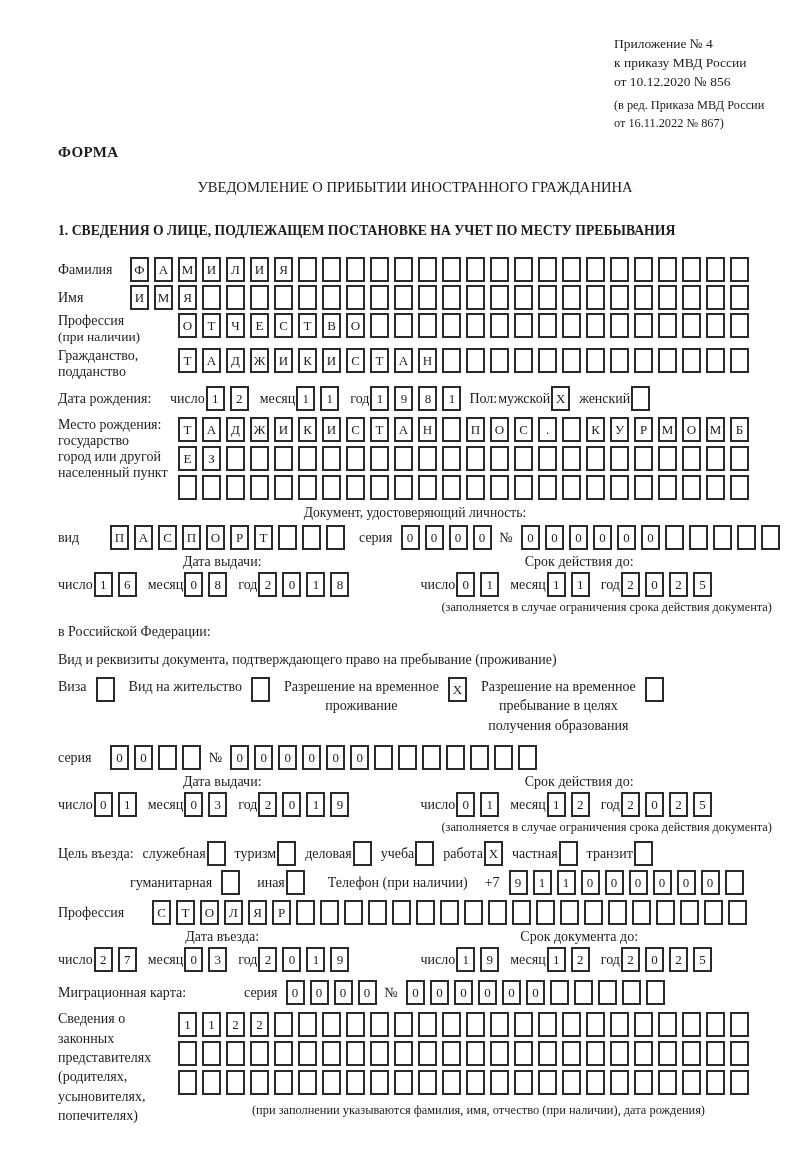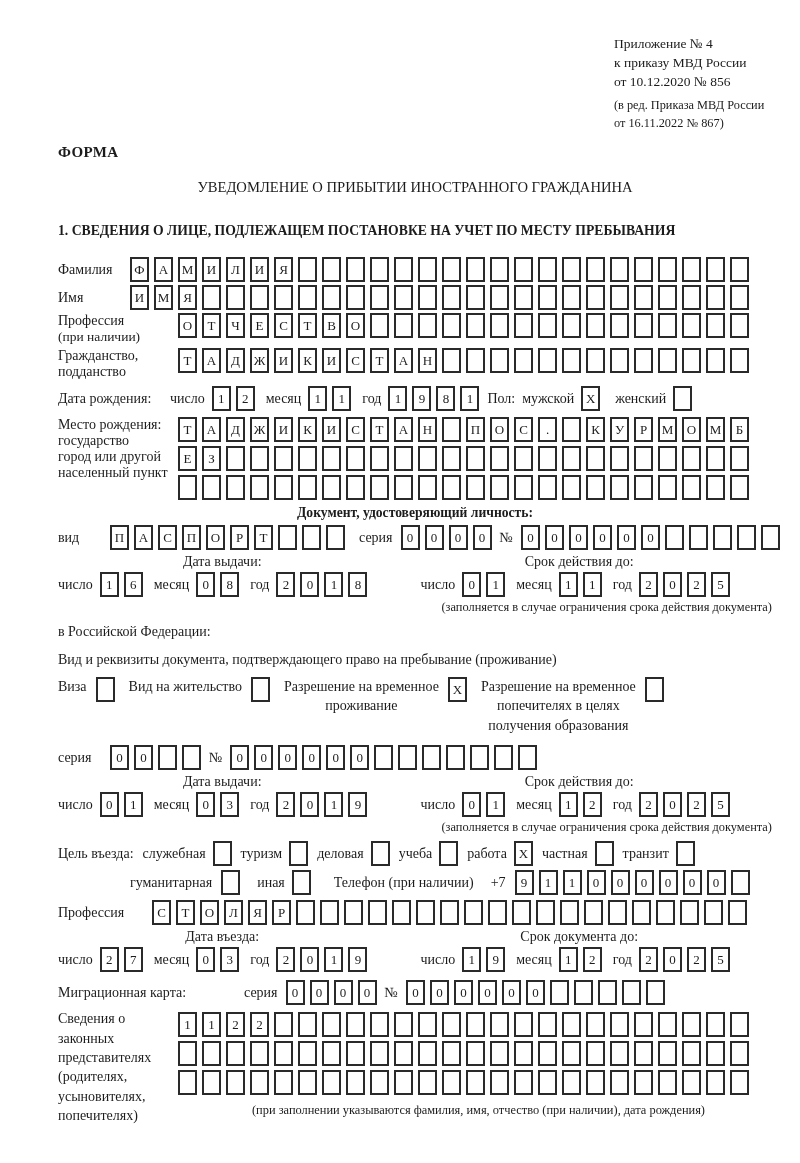--- a/index.html
+++ b/index.html
@@ -27,21 +27,21 @@
   .w118{width:120px;}
   .sub{font-size:13.5px;}
   .cells{display:flex;gap:5px;}
   .cell{
     flex:none;box-sizing:border-box;
     width:19px;height:25px;
     border:2px solid #2a2a2a;
     display:inline-flex;align-items:center;justify-content:center;
     font-size:13px;line-height:1;background:#fff;
   }
-  .dg{display:inline-flex;align-items:center;gap:7px;}
+  .dg{display:inline-flex;align-items:center;gap:1px;}
   .dgroup{display:inline-flex;align-items:center;gap:11px;}
   .half-l{width:46%;box-sizing:border-box;}
   .half-r{width:54%;box-sizing:border-box;}
   .dlabels{display:flex;font-size:14px;margin-top:4px;margin-bottom:2px;}
   .dlabels span{text-align:center;display:inline-block;}
   .drow{display:flex;align-items:center;font-size:14px;}
   .drow .half-r{padding-left:34px;}
   .note{font-size:12.4px;text-align:right;margin-top:3px;margin-bottom:4px;}
   .note.center{text-align:center;margin-top:8px;padding-left:30px;}
   .plain{font-size:14px;margin-top:6px;line-height:1.55;}
@@ -330,21 +330,21 @@
           <span class="cell"></span>
           <span class="cell"></span>
           <span class="cell"></span>
           <span class="cell"></span>
           <span class="cell"></span>
           <span class="cell"></span>
         </div>
     </span>
   </div>
 
-  <div style="text-align:center;font-weight:bold;font-size:13.6px;margin-top:5px;margin-bottom:4px">Документ, удостоверяющий личность:</div>
+  <div style="text-align:center;font-weight:normal;font-size:13.6px;margin-top:5px;margin-bottom:4px">Документ, удостоверяющий личность:</div>
 
   <div class="row">
     <span class="lbl" style="width:52px">вид</span>
     <span class="cells">
         <span class="cell">П</span>
         <span class="cell">А</span>
         <span class="cell">С</span>
         <span class="cell">П</span>
         <span class="cell">О</span>
         <span class="cell">Р</span>
@@ -455,21 +455,21 @@
         <div>Разрешение на временное</div>
         <div>проживание</div>
       </span>
       <span class="cells">
           <span class="cell">X</span>
         </span>
     </span>
     <span class="cbg">
       <span class="cbl multi">
         <div>Разрешение на временное</div>
-        <div>попечителях в целях</div>
+        <div>пребывание в целях</div>
         <div>получения образования</div>
       </span>
       <span class="cells">
           <span class="cell"></span>
         </span>
     </span>
   </div>
 
   <div class="row">
     <span class="lbl" style="width:52px">серия</span>

